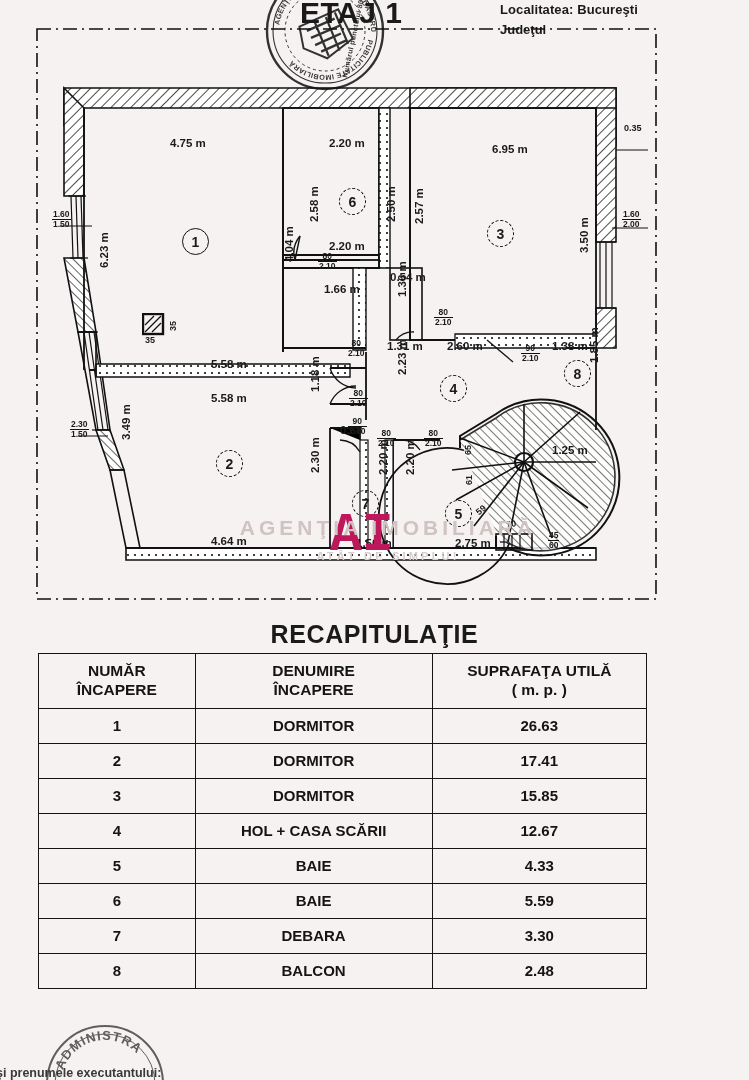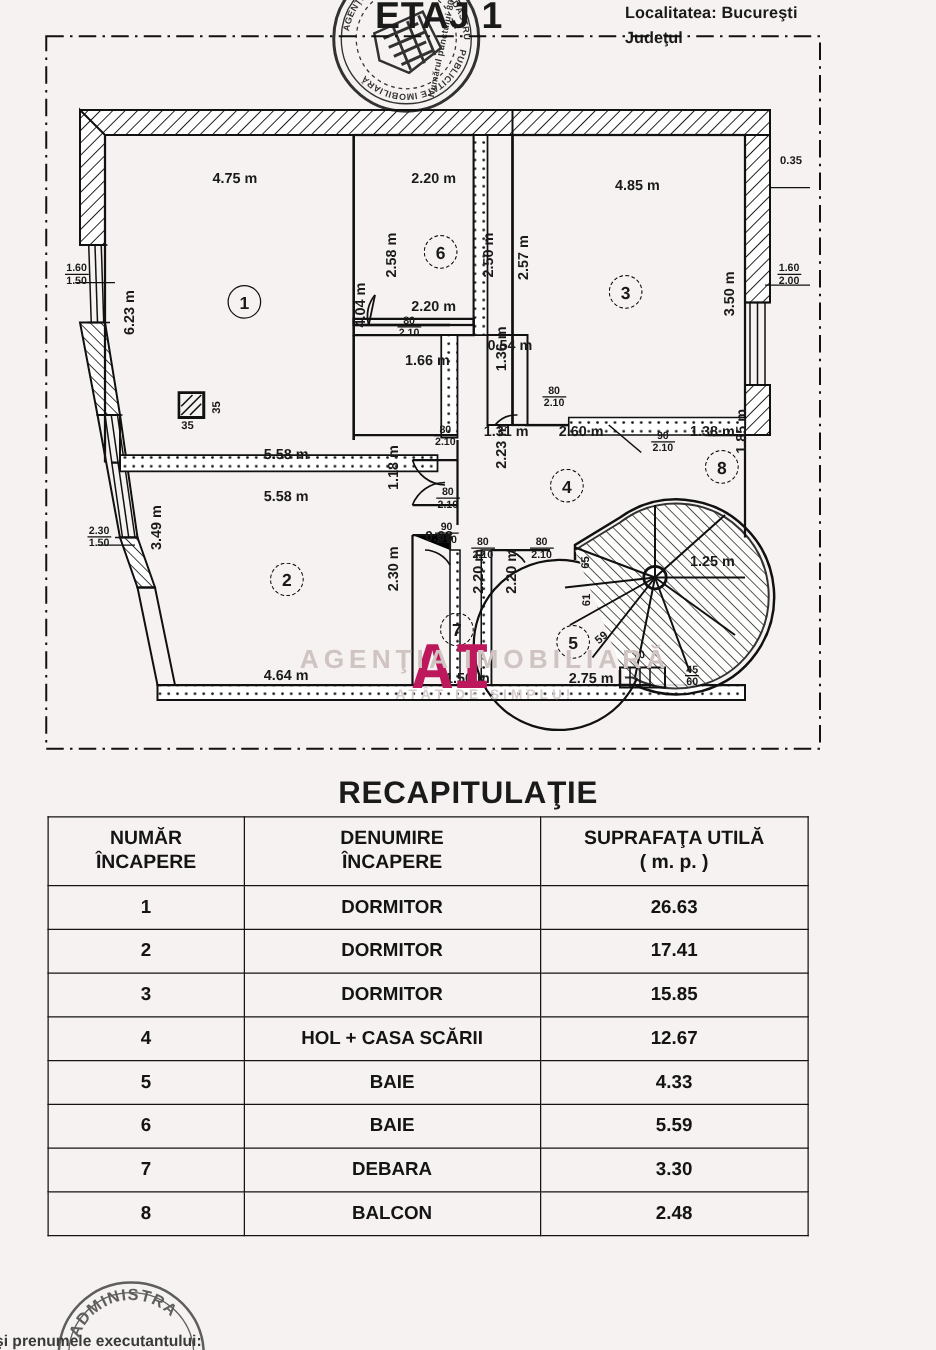--- a/index.html
+++ b/index.html
@@ -229,21 +229,21 @@
       <g stroke="#111" stroke-width="1" fill="none">
         <line x1="616" y1="150" x2="648" y2="150"></line>
         <line x1="60" y1="226" x2="92" y2="226"></line>
         <line x1="78" y1="436" x2="108" y2="436"></line>
         <line x1="612" y1="228" x2="648" y2="228"></line>
       </g>
     </svg>
 
     <div class="dim" style="left:170px;top:137px;">4.75 m</div>
     <div class="dim" style="left:329px;top:137px;">2.20 m</div>
-    <div class="dim" style="left:492px;top:143px;">4.85 m</div>
+    <div class="dim" style="left:492px;top:143px;">6.95 m</div>
     <div class="dim sm" style="left:624px;top:123px;text-align:right;">0.35</div>
 
     <div class="dim vert" style="left:98px;top:268px;">6.23 m</div>
     <div class="dim vert" style="left:283px;top:262px;">4.04 m</div>
     <div class="dim vert" style="left:308px;top:222px;">2.58 m</div>
     <div class="dim vert" style="left:385px;top:222px;">2.50 m</div>
     <div class="dim vert" style="left:413px;top:224px;">2.57 m</div>
     <div class="dim vert" style="left:578px;top:253px;">3.50 m</div>
 
     <div class="dim" style="left:329px;top:240px;">2.20 m</div>

